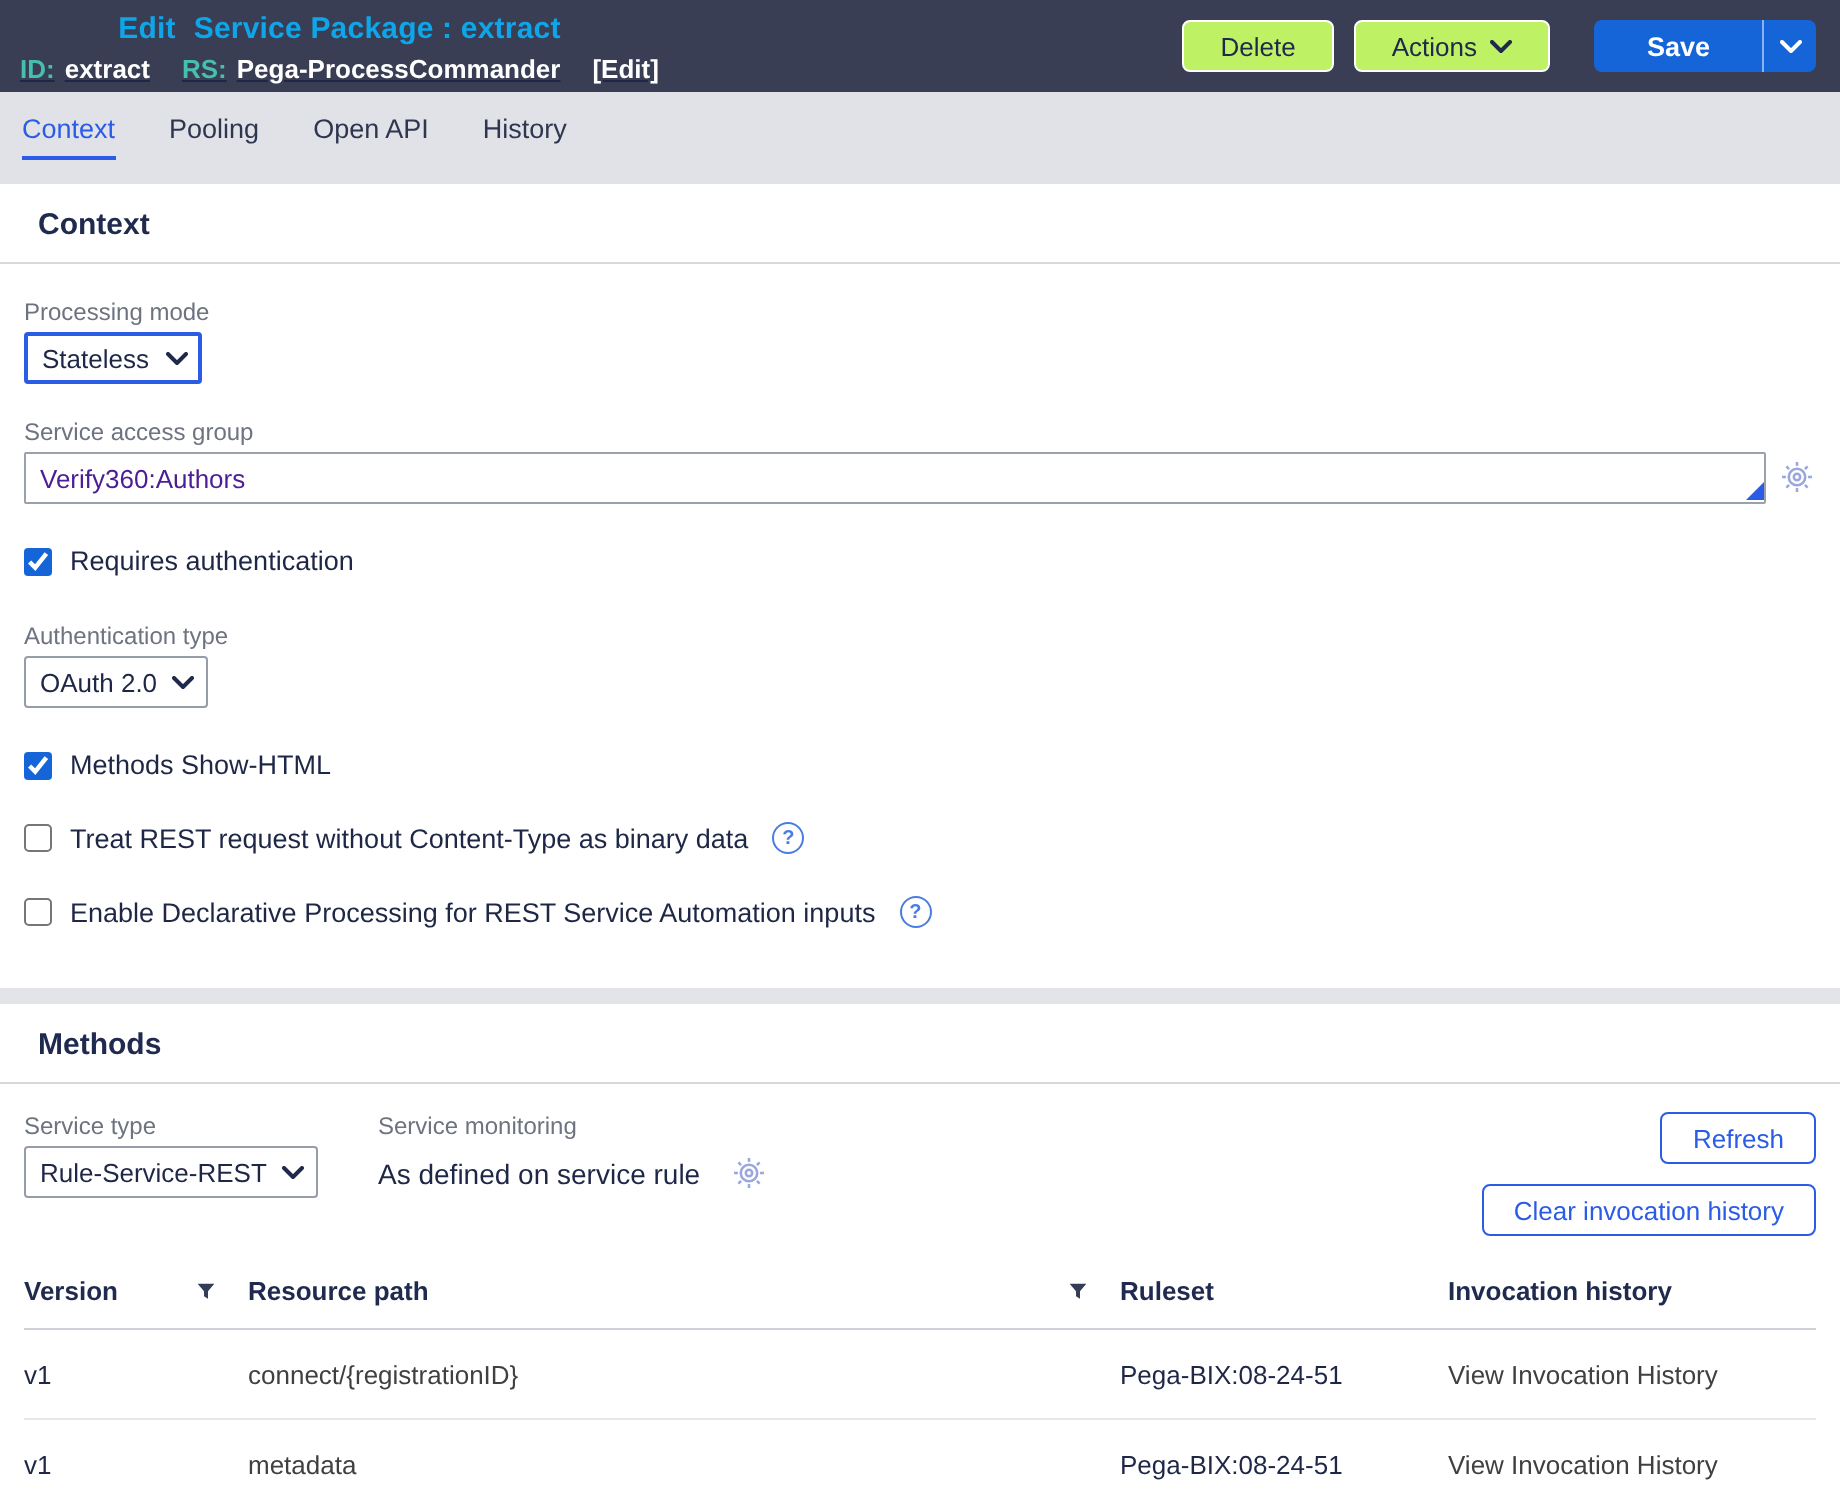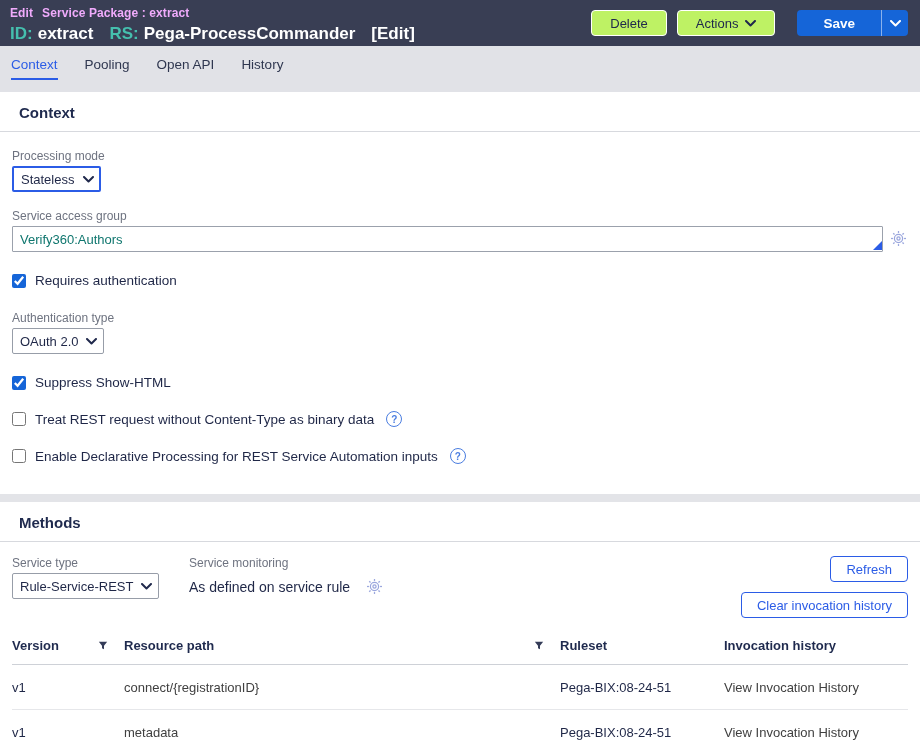--- a/index.html
+++ b/index.html
@@ -11,23 +11,23 @@
     color: #1f2747;
   }
 
   
   .app-header {
     background: #393e54; height: 46px;
     display: flex; justify-content: space-between; align-items: flex-start;
     padding: 0 12px 0 10px;
   }
   .title-block { padding-top: 6px; }
-  .title-line1 { color: #f0abfc; font-weight: bold; font-size: 12px; letter-spacing: .1px; }
+  .title-line1 { color: #0ea5e9; font-weight: bold; font-size: 15px; letter-spacing: .1px; text-align: center; }
   .title-line1 .mode { margin-right: 9px; }
-  .title-line2 { font-size: 17px; margin-top: 4px; font-weight: bold; }
+  .title-line2 { font-size: 13px; margin-top: 4px; font-weight: bold; text-decoration: underline; }
   .kv-label { color: #45bfae; margin-right: 5px; }
   .kv-value { color: #fff; margin-right: 16px; }
   .edit-link { color: #fff; cursor: pointer; }
 
   .header-buttons { display: flex; align-items: center; gap: 10px; padding-top: 10px; }
   .btn-light {
     background: #bef264; color: #20294c; border: 1px solid #fff; border-radius: 4px;
     height: 26px; padding: 0 18px; font-size: 13px; cursor: pointer;
     display: inline-flex; align-items: center; gap: 7px;
     font-family: inherit;
@@ -72,21 +72,21 @@
     background: #fff; border: 1px solid #979da8; border-radius: 2px;
     height: 26px; padding: 0 24px 0 7px;
   }
   select.focused { border: 2px solid #2b5ce6; }
   .select-wrap .chev { position: absolute; right: 7px; top: 10px; pointer-events: none; }
 
   .input-row { display: flex; align-items: center; }
   .text-input-wrap { position: relative; width: 882px; }
   input.text {
     width: 100%; height: 26px; border: 1px solid #9ba1ac; border-radius: 1px;
-    font-size: 13px; color: #0f766e; padding: 0 7px; font-family: inherit;
+    font-size: 13px; color: #4c1d95; padding: 0 7px; font-family: inherit;
   }
   .corner-triangle {
     position: absolute; right: 1px; bottom: 2px; width: 0; height: 0;
     border-left: 9px solid transparent; border-bottom: 9px solid #2b5ce6;
   }
   .gear-btn { background: none; border: none; padding: 0; margin-left: 6px; cursor: pointer; height: 20px; }
   .gear-icon { width: 19px; height: 19px; }
   .gear-icon circle, .gear-icon line { stroke: #9aa6dd; fill: none; stroke-width: 1.6; }
 
   .checkbox-row { display: flex; align-items: center; gap: 9px; margin-top: 21px; font-size: 13.5px; color: #1f2747; }
@@ -219,21 +219,21 @@
           <option>OAuth 2.0</option>
         </select>
         <svg class="chev dark" viewBox="0 0 11 7">
             <polyline points="1,1 5.5,5.5 10,1"></polyline>
           </svg>
       </span>
     </div>
 
     <div class="checkbox-row">
       <input type="checkbox" checked="checked" style="">
-      <span>Suppress Show-HTML</span>
+      <span>Methods Show-HTML</span>
     </div>
 
     <div class="checkbox-row">
       <input type="checkbox" style="">
       <span>Treat REST request without Content-Type as binary data</span>
       <span class="help-icon">?</span>
     </div>
 
     <div class="checkbox-row">
       <input type="checkbox" style="">

